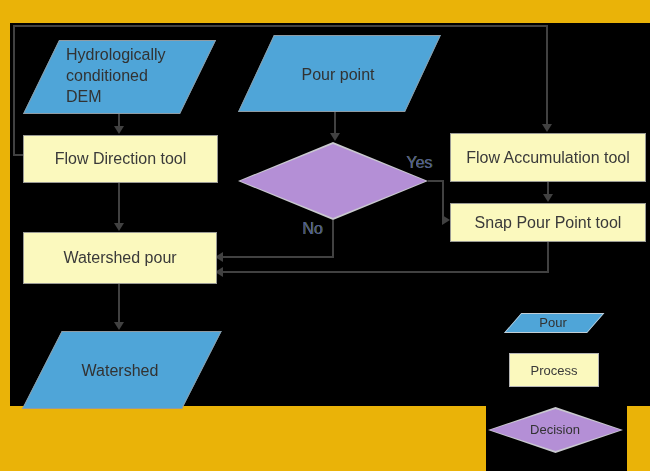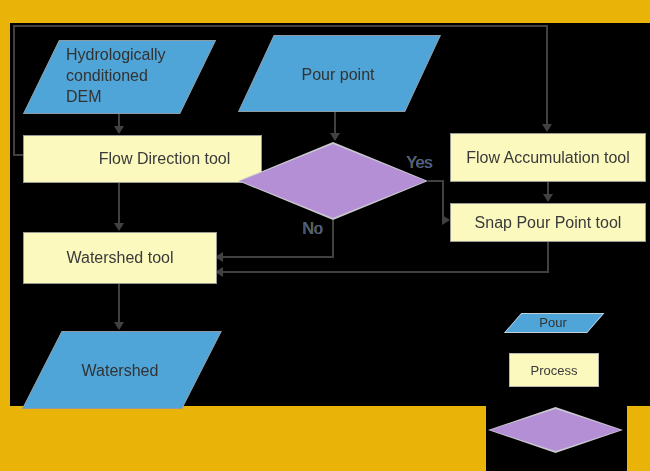--- a/index.html
+++ b/index.html
@@ -90,34 +90,34 @@
   <div class="abs para" style="left:23px;top:40px;width:155px;height:72px;transform:skewX(-26deg);"></div>
   <div class="abs shape-label" style="left:66px;top:44px;width:125px;">
     <div>Hydrologically</div>
     <div>conditioned</div>
     <div>DEM</div>
   </div>
 
   <div class="abs para" style="left:238px;top:35px;width:165px;height:75px;transform:skewX(-25deg);"></div>
   <div class="abs shape-label center" style="left:258px;top:64px;width:160px;">Pour point</div>
 
-  <div class="abs proc" style="left:23px;top:135px;width:193px;height:46px;padding-left:44px;">
+  <div class="abs proc" style="left:23px;top:135px;width:193px;height:46px;">
     <span>Flow Direction tool</span>
   </div>
 
   <div class="abs proc" style="left:450px;top:133px;width:194px;height:47px;">
     <span>Flow Accumulation tool</span>
   </div>
 
   <div class="abs proc" style="left:450px;top:203px;width:194px;height:37px;">
     <span>Snap Pour Point tool</span>
   </div>
 
   <div class="abs proc" style="left:23px;top:232px;width:192px;height:50px;">
-    <span>Watershed tool</span>
+    <span>Watershed pour</span>
   </div>
 
   <div class="abs diamond-outer" style="left:238px;top:142px;width:190px;height:78px;">
     <div class="diamond-inner"></div>
   </div>
 
   <div class="abs para" style="left:22px;top:331px;width:158px;height:76px;transform:skewX(-27deg);"></div>
   <div class="abs shape-label center" style="left:40px;top:360px;width:160px;text-align:center;">Watershed</div>
 
   <div class="abs branch-label" style="left:406px;top:154px;">Yes</div>
@@ -126,14 +126,15 @@
   <div class="abs para" style="left:504px;top:313px;width:81px;height:18px;transform:skewX(-41deg);border-color:#c2ced6;"></div>
   <div class="abs legend-label center" style="left:513px;top:315px;width:80px;">Pour</div>
 
   <div class="abs proc" style="left:509px;top:353px;width:88px;height:32px;border-color:#b5b5b5;font-size:13px;">
     <span>Process</span>
   </div>
 
   <div class="abs diamond-outer" style="left:488px;top:407px;width:135px;height:46px;">
     <div class="diamond-inner"></div>
   </div>
+  <div class="abs legend-label center" style="left:495px;top:422px;width:120px;">Decision</div>
 
 </div>
 
 </body></html>

